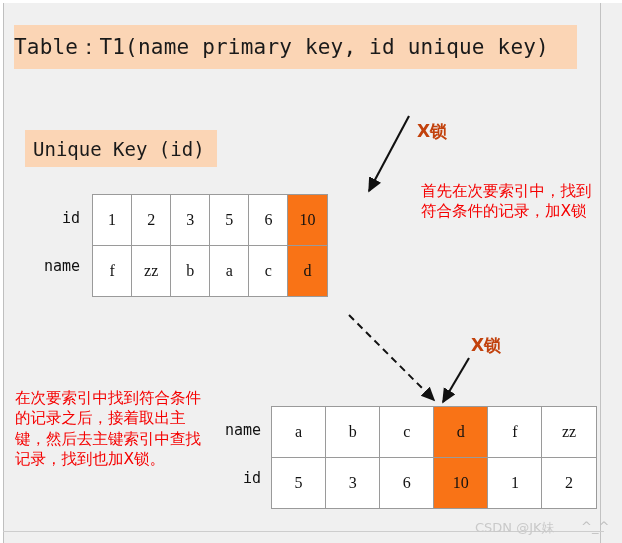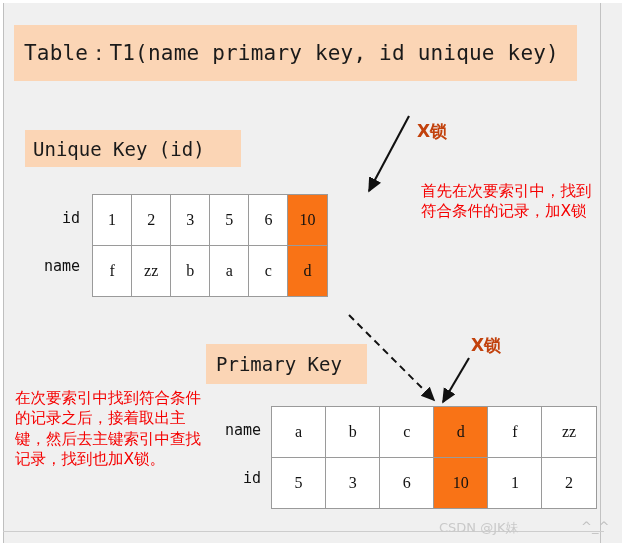--- a/index.html
+++ b/index.html
@@ -49,30 +49,29 @@
     color: #1a1a1a;
     font-family: "DejaVu Sans Mono", "Liberation Mono", monospace;
     display: flex;
     align-items: center;
     white-space: nowrap;
   }
   #title-banner {
     left: 11px;
     top: 22px;
     width: 563px;
-    height: 56px;
+    height: 44px;
     font-size: 21px;
     letter-spacing: 0.2px;
-    padding-left: 10px;
     box-sizing: border-box;
   }
   #unique-key-banner {
     left: 22px;
     top: 127px;
-    width: 216px;
+    width: 192px;
     height: 37px;
     font-size: 19px;
     padding-left: 8px;
     box-sizing: border-box;
   }
   #primary-key-banner {
     left: 203px;
     top: 341px;
     width: 161px;
     height: 40px;
@@ -140,21 +139,21 @@
   svg.overlay {
     position: absolute;
     left: 0; top: 0;
     width: 622px;
     height: 543px;
     pointer-events: none;
   }
 
   #watermark {
     position: absolute;
-    left: 436px;
+    left: 472px;
     top: 516px;
     font-family: "DejaVu Sans", "Liberation Sans", sans-serif;
     font-size: 13px;
     color: #c9c9c9;
     white-space: nowrap;
   }
   #smiley {
     position: absolute;
     left: 578px;
     top: 516px;
@@ -193,21 +192,20 @@
       <td>f</td>
       <td>zz</td>
       <td>b</td>
       <td>a</td>
       <td>c</td>
       <td class="hl">d</td>
     </tr>
   </tbody>
     </table>
 
-  <div class="banner" id="primary-key-banner">Primary Key</div>
 
   <div class="row-label" style="left:188px; top:418px; width:70px;">name</div>
   <div class="row-label" style="left:188px; top:466px; width:70px;">id</div>
 
   <table class="idx-table" id="primary-table">
     <tbody>
         <tr>
       <td>a</td>
       <td>b</td>
       <td>c</td>

